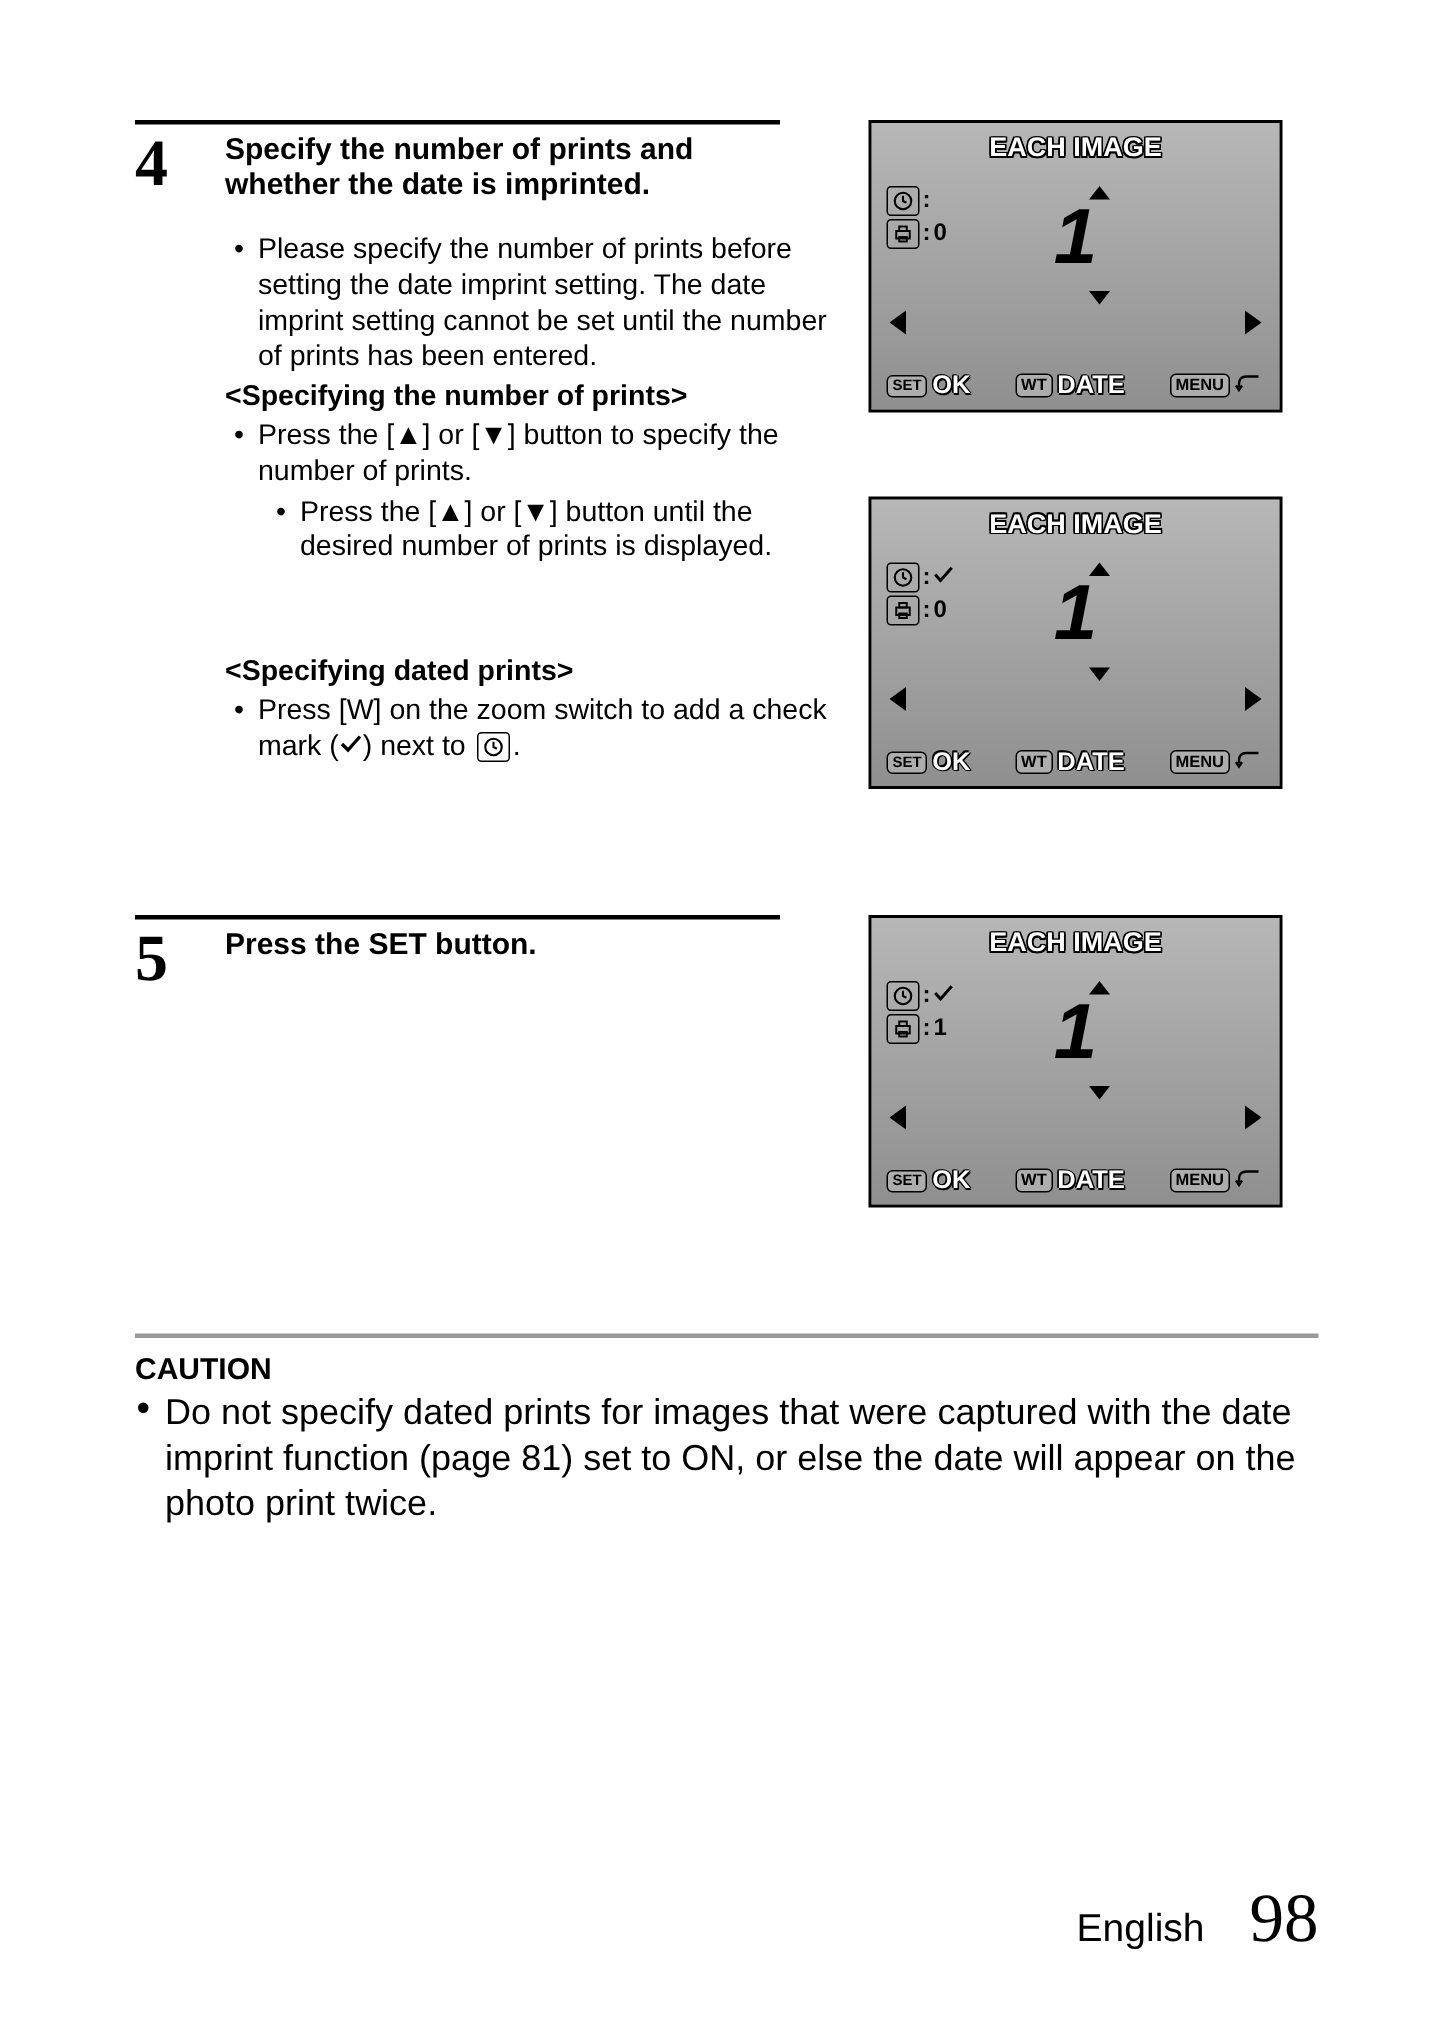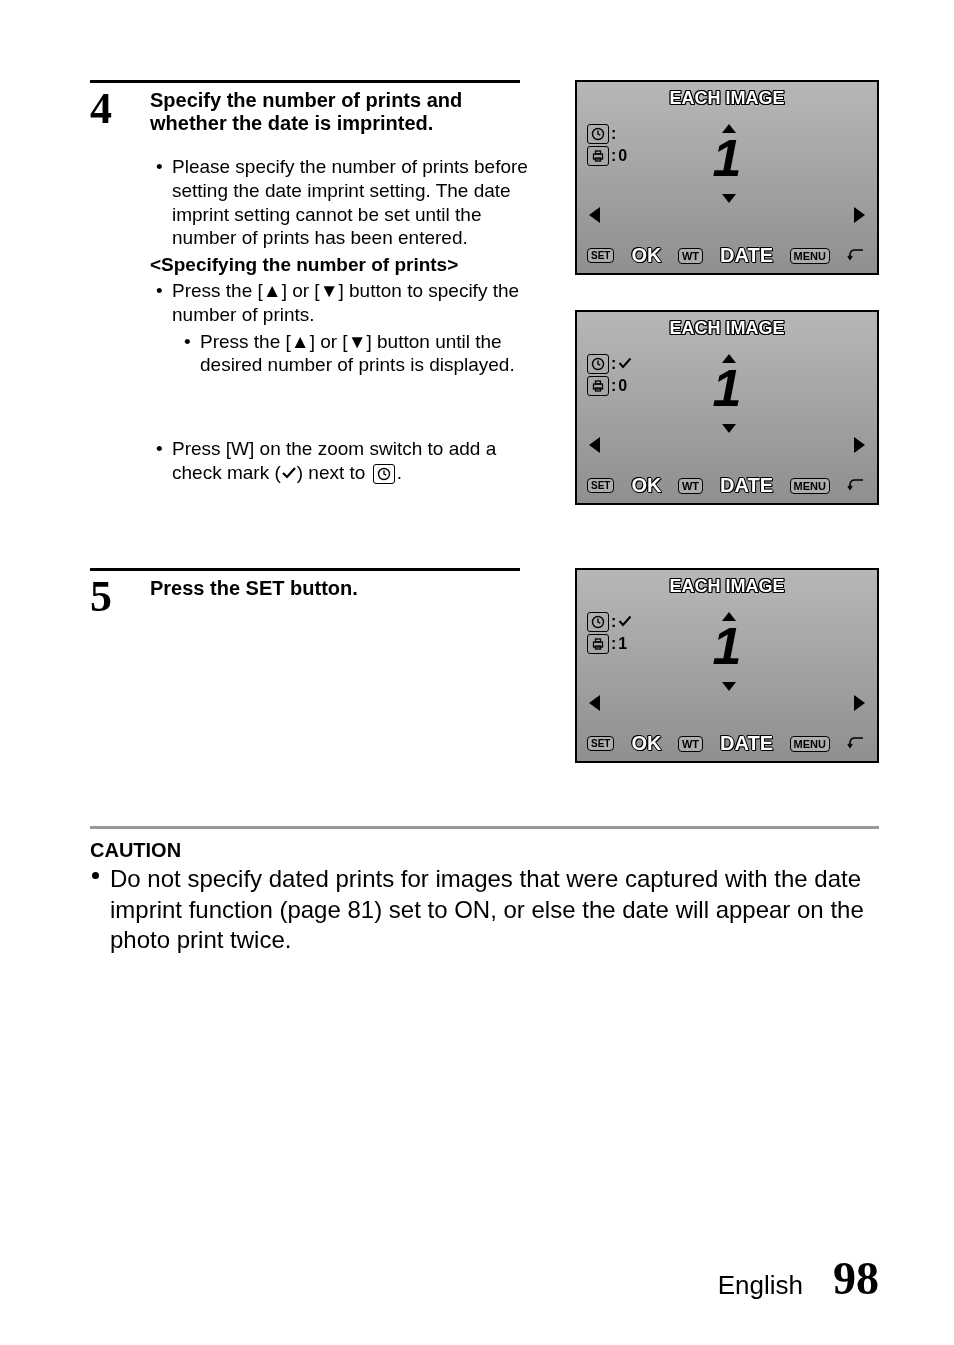--- a/index.html
+++ b/index.html
@@ -11,51 +11,51 @@
   .step-text{flex:1;min-width:0}
   .step-head{font-weight:bold;font-size:20px;border-top:3px solid #000;padding-top:6px;margin-top:0;width:370px}
   .bullet-list{list-style:none;padding:0;margin:3px 0 0 0}
   .bullet-list>li{position:relative;padding-left:22px;font-size:19px;line-height:1.25;margin-top:0}
   .bullet-list>li:before{content:"•";position:absolute;left:6px;top:0}
   .bullet-list.inner>li{padding-left:28px}
   .bullet-list.inner>li:before{left:12px}
   .sub-head{font-weight:bold;font-size:19px;margin:4px 0 2px 0}
   .step4-block2{margin-top:60px}
   .lcd-col{flex:0 0 300px}
-  .lcd{width:304px;height:195px;border:2px solid #000;box-sizing:border-box;position:relative;margin-bottom:35px;
+  .lcd{width:276px;height:195px;border:2px solid #000;box-sizing:border-box;position:relative;margin-bottom:56px;
        background:linear-gradient(to bottom,#b7b7b7 0%,#8f8f8f 100%);font-family:Arial,Helvetica,sans-serif}
   .lcd-title{position:absolute;top:6px;left:0;right:0;text-align:center;font-weight:bold;font-size:18px;color:#fff;
              text-shadow:1px 0 #000,-1px 0 #000,0 1px #000,0 -1px #000,1px 1px #000,-1px -1px #000,1px -1px #000,-1px 1px #000}
   .lcd-icons{position:absolute;left:10px;top:42px;display:flex;flex-direction:column;gap:2px}
   .ico-box{display:flex;align-items:center;gap:2px}
   .ico{width:22px;height:20px;border:1.5px solid #000;border-radius:3px;display:flex;align-items:center;justify-content:center;background:transparent;box-sizing:border-box}
   .ico.inline{display:inline-flex;vertical-align:middle;margin:0 2px}
   .ico svg{display:block}
   .ico-colon{font-weight:bold;font-size:16px;color:#000}
   .ico-val{font-weight:bold;font-size:16px;color:#000}
   .lcd-big{position:absolute;left:0;right:0;top:46px;text-align:center;font-family:Arial,sans-serif;font-weight:bold;font-size:52px;font-style:italic;color:#000}
   .tri{position:absolute;width:0;height:0;border-style:solid}
   .tri.up{border-width:0 7px 9px 7px;border-color:transparent transparent #000 transparent;left:145px;top:42px}
   .tri.down{border-width:9px 7px 0 7px;border-color:#000 transparent transparent transparent;left:145px;top:112px}
   .tri.left{border-width:8px 11px 8px 0;border-color:transparent #000 transparent transparent;left:12px;top:125px}
   .tri.right{border-width:8px 0 8px 11px;border-color:transparent transparent transparent #000;right:12px;top:125px}
   .lcd-bot{position:absolute;left:0;right:0;bottom:6px;display:flex;justify-content:space-between;align-items:center;padding:0 10px}
-  .bot-item{display:flex;align-items:center;gap:17px}
+  .bot-item{display:flex;align-items:center;gap:3px}
   .chip{border:1px solid #000;border-radius:4px;font-size:11px;font-weight:bold;padding:1px 3px;background:rgba(255,255,255,.25)}
   .chip.set{font-size:10px}
-  .bot-txt{font-weight:bold;font-size:20px;color:#fff;text-shadow:1px 0 #000,-1px 0 #000,0 1px #000,0 -1px #000,1px 1px #000,-1px -1px #000}
+  .bot-txt{font-weight:bold;font-size:17px;color:#fff;text-shadow:1px 0 #000,-1px 0 #000,0 1px #000,0 -1px #000,1px 1px #000,-1px -1px #000}
   .ret-icon{display:inline-block;vertical-align:middle}
   .caution-rule{height:3px;background:#999;margin:28px 0 10px 0}
   .caution-h{font-weight:bold;font-size:20px;margin:0 0 2px 0}
   .caution-list{list-style:none;padding:0;margin:0}
   .caution-list>li{font-size:24px;line-height:1.28;position:relative;padding-left:20px}
   .caution-list>li:before{content:"";position:absolute;left:2px;top:8px;width:7px;height:7px;background:#000;border-radius:50%}
   .footer{position:absolute;right:75px;bottom:40px;display:flex;align-items:baseline;gap:30px}
   .foot-lang{font-size:26px}
-  .foot-page{font-family:"Times New Roman",serif;font-size:46px;font-weight:bold}
+  .foot-page{font-family:"Times New Roman",serif;font-size:46px;font-weight:normal}
   .check-inline{display:inline-block;vertical-align:middle}
   .ref{font-weight:bold}
 </style>
 </head>
 <body>
 
 <div class="page">
 
   <div class="step">
     <div class="step-col-left">
@@ -73,20 +73,21 @@
             <span>Press the [</span><span>▲</span><span>] or [</span><span>▼</span><span>] button to specify the number of prints.</span>
             <ul class="bullet-list inner">
               <li>
                 <span>Press the [</span><span>▲</span><span>] or [</span><span>▼</span><span>] button until the desired number of prints is displayed.</span>
               </li>
             </ul>
           </li>
         </ul>
 
         <div class="step4-block2">
+          <p class="sub-head">&lt;Specifying dated prints&gt;</p>
           <ul class="bullet-list">
             <li>
               <span>Press [W] on the zoom switch to add a check mark (</span><span class="check-inline"><svg width="16" height="14" viewBox="0 0 16 14">
                     <path d="M2 7 L6 11 L14 2" stroke="#000" stroke-width="2.2" fill="none"></path>
                   </svg></span><span>) next to </span><span class="ico inline">
                   <svg width="14" height="14" viewBox="0 0 14 14">
                     <circle cx="7" cy="7" r="5.5" stroke="#000" stroke-width="1.4" fill="none"></circle>
                     <path d="M7 3.5 V7 L9.3 8.2" stroke="#000" stroke-width="1.4" fill="none"></path>
                   </svg>
                 </span><span>.</span>

